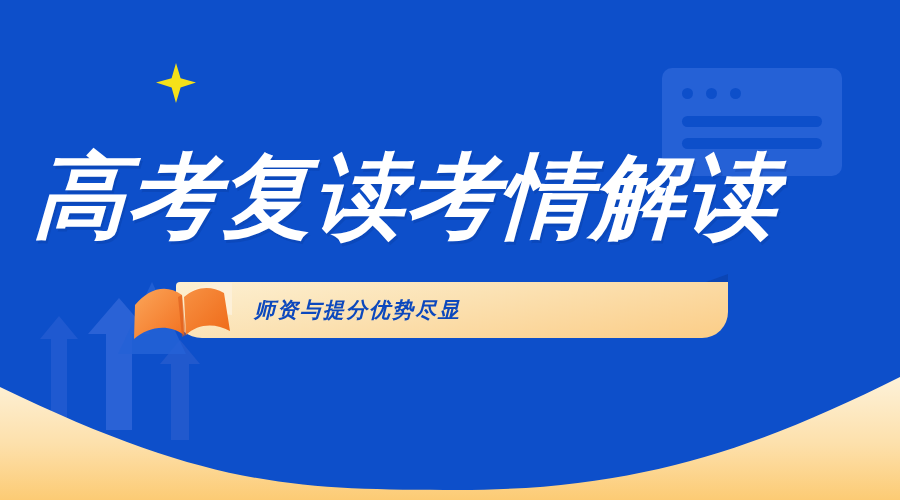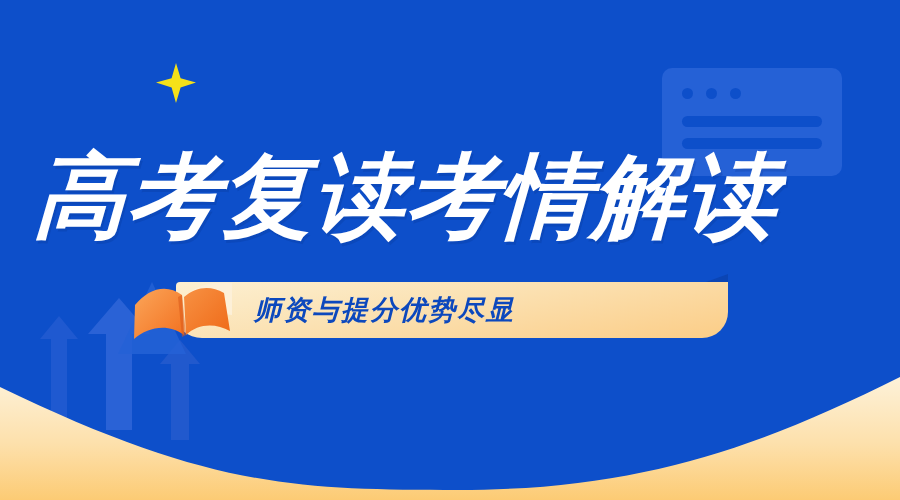--- a/index.html
+++ b/index.html
@@ -134,21 +134,21 @@
     border-right: 22px solid #0b45b4;
     border-bottom: 0;
   }
   .ribbon-label {
     position: absolute;
     left: 78px;
     top: 0;
     height: 56px;
     display: flex;
     align-items: center;
-    font-size: 27px;
+    font-size: 21px;
     font-weight: bold;
     font-style: italic;
     letter-spacing: 2px;
     color: #0c48bd;
     white-space: nowrap;
   }
 
   
   .book-icon {
     position: absolute;

